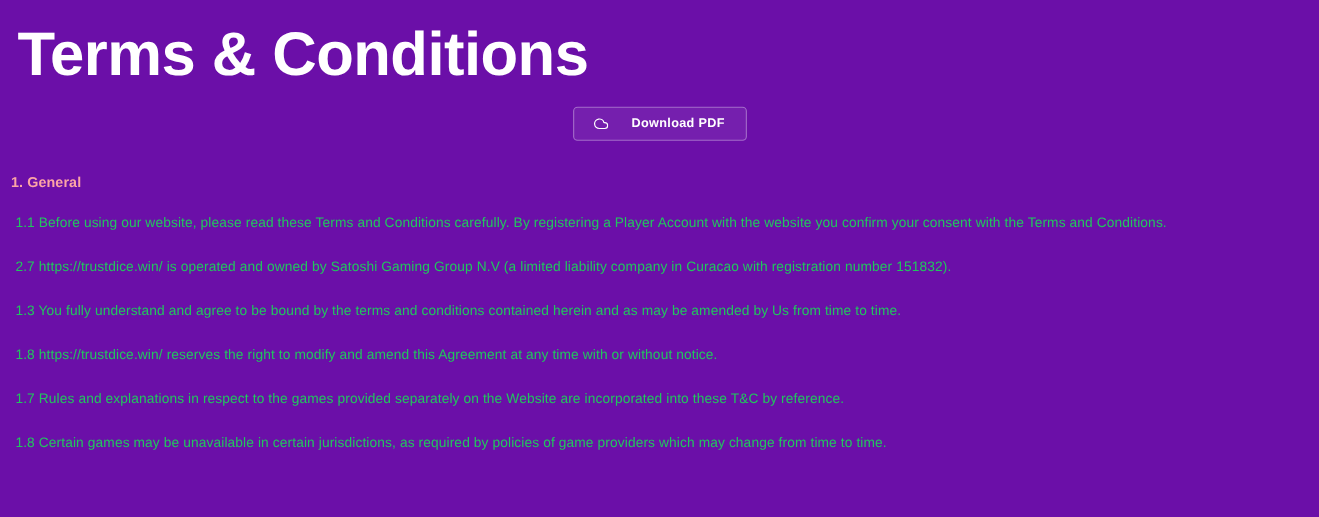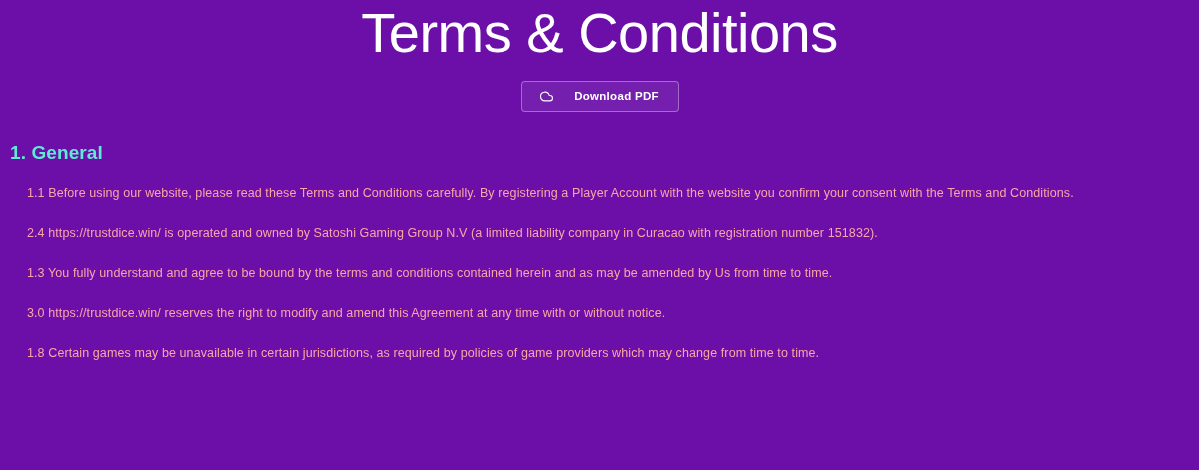--- a/index.html
+++ b/index.html
@@ -14,26 +14,26 @@
     color: #ffffff;
     overflow: hidden;
   }
   .page {
     position: relative;
     width: 1199px;
     height: 470px;
     box-sizing: border-box;
   }
   .page-title {
-    text-align: center;
+    text-align: left;
     font-size: 56px;
-    font-weight: 400;
+    font-weight: 700;
     letter-spacing: -0.5px;
     line-height: 1.05;
-    margin: 0;
+    margin: 16px;
     padding-top: 4px;
     color: #ffffff;
   }
   .download-row {
     display: flex;
     justify-content: center;
     margin-top: 18px;
   }
   .download-btn {
     display: inline-flex;
@@ -56,31 +56,31 @@
     align-items: center;
     justify-content: center;
     width: 13px;
     height: 13px;
   }
   .content {
     padding: 0 10px;
     margin-top: 30px;
   }
   .section-heading {
-    font-size: 19px;
+    font-size: 13px;
     font-weight: 700;
     margin: 0 0 20px 0;
-    color: #5eead4;
+    color: #fca5a5;
     letter-spacing: 0.1px;
   }
   .clause {
     font-size: 12.5px;
     line-height: 1.45;
-    margin: 0 0 22px 17px;
-    color: #fca5a5;
+    margin: 0 0 22px 4px;
+    color: #22c55e;
     letter-spacing: 0.1px;
   }
   .clause:last-child {
     margin-bottom: 0;
   }
 </style>
 </head>
 <body>
 
 <div class="page">
@@ -95,19 +95,20 @@
         </svg>
       </span>
       <span>Download PDF</span>
     </div>
   </div>
 
   <div class="content">
     <h2 class="section-heading">1. General</h2>
 
     <p class="clause">1.1 Before using our website, please read these Terms and Conditions carefully. By registering a Player Account with the website you confirm your consent with the Terms and Conditions.</p>
-    <p class="clause">2.4 https://trustdice.win/ is operated and owned by Satoshi Gaming Group N.V (a limited liability company in Curacao with registration number 151832).</p>
+    <p class="clause">2.7 https://trustdice.win/ is operated and owned by Satoshi Gaming Group N.V (a limited liability company in Curacao with registration number 151832).</p>
     <p class="clause">1.3 You fully understand and agree to be bound by the terms and conditions contained herein and as may be amended by Us from time to time.</p>
-    <p class="clause">3.0 https://trustdice.win/ reserves the right to modify and amend this Agreement at any time with or without notice.</p>
+    <p class="clause">1.8 https://trustdice.win/ reserves the right to modify and amend this Agreement at any time with or without notice.</p>
+    <p class="clause">1.7 Rules and explanations in respect to the games provided separately on the Website are incorporated into these T&amp;C by reference.</p>
     <p class="clause">1.8 Certain games may be unavailable in certain jurisdictions, as required by policies of game providers which may change from time to time.</p>
   </div>
 
 </div>
 
 </body></html>

